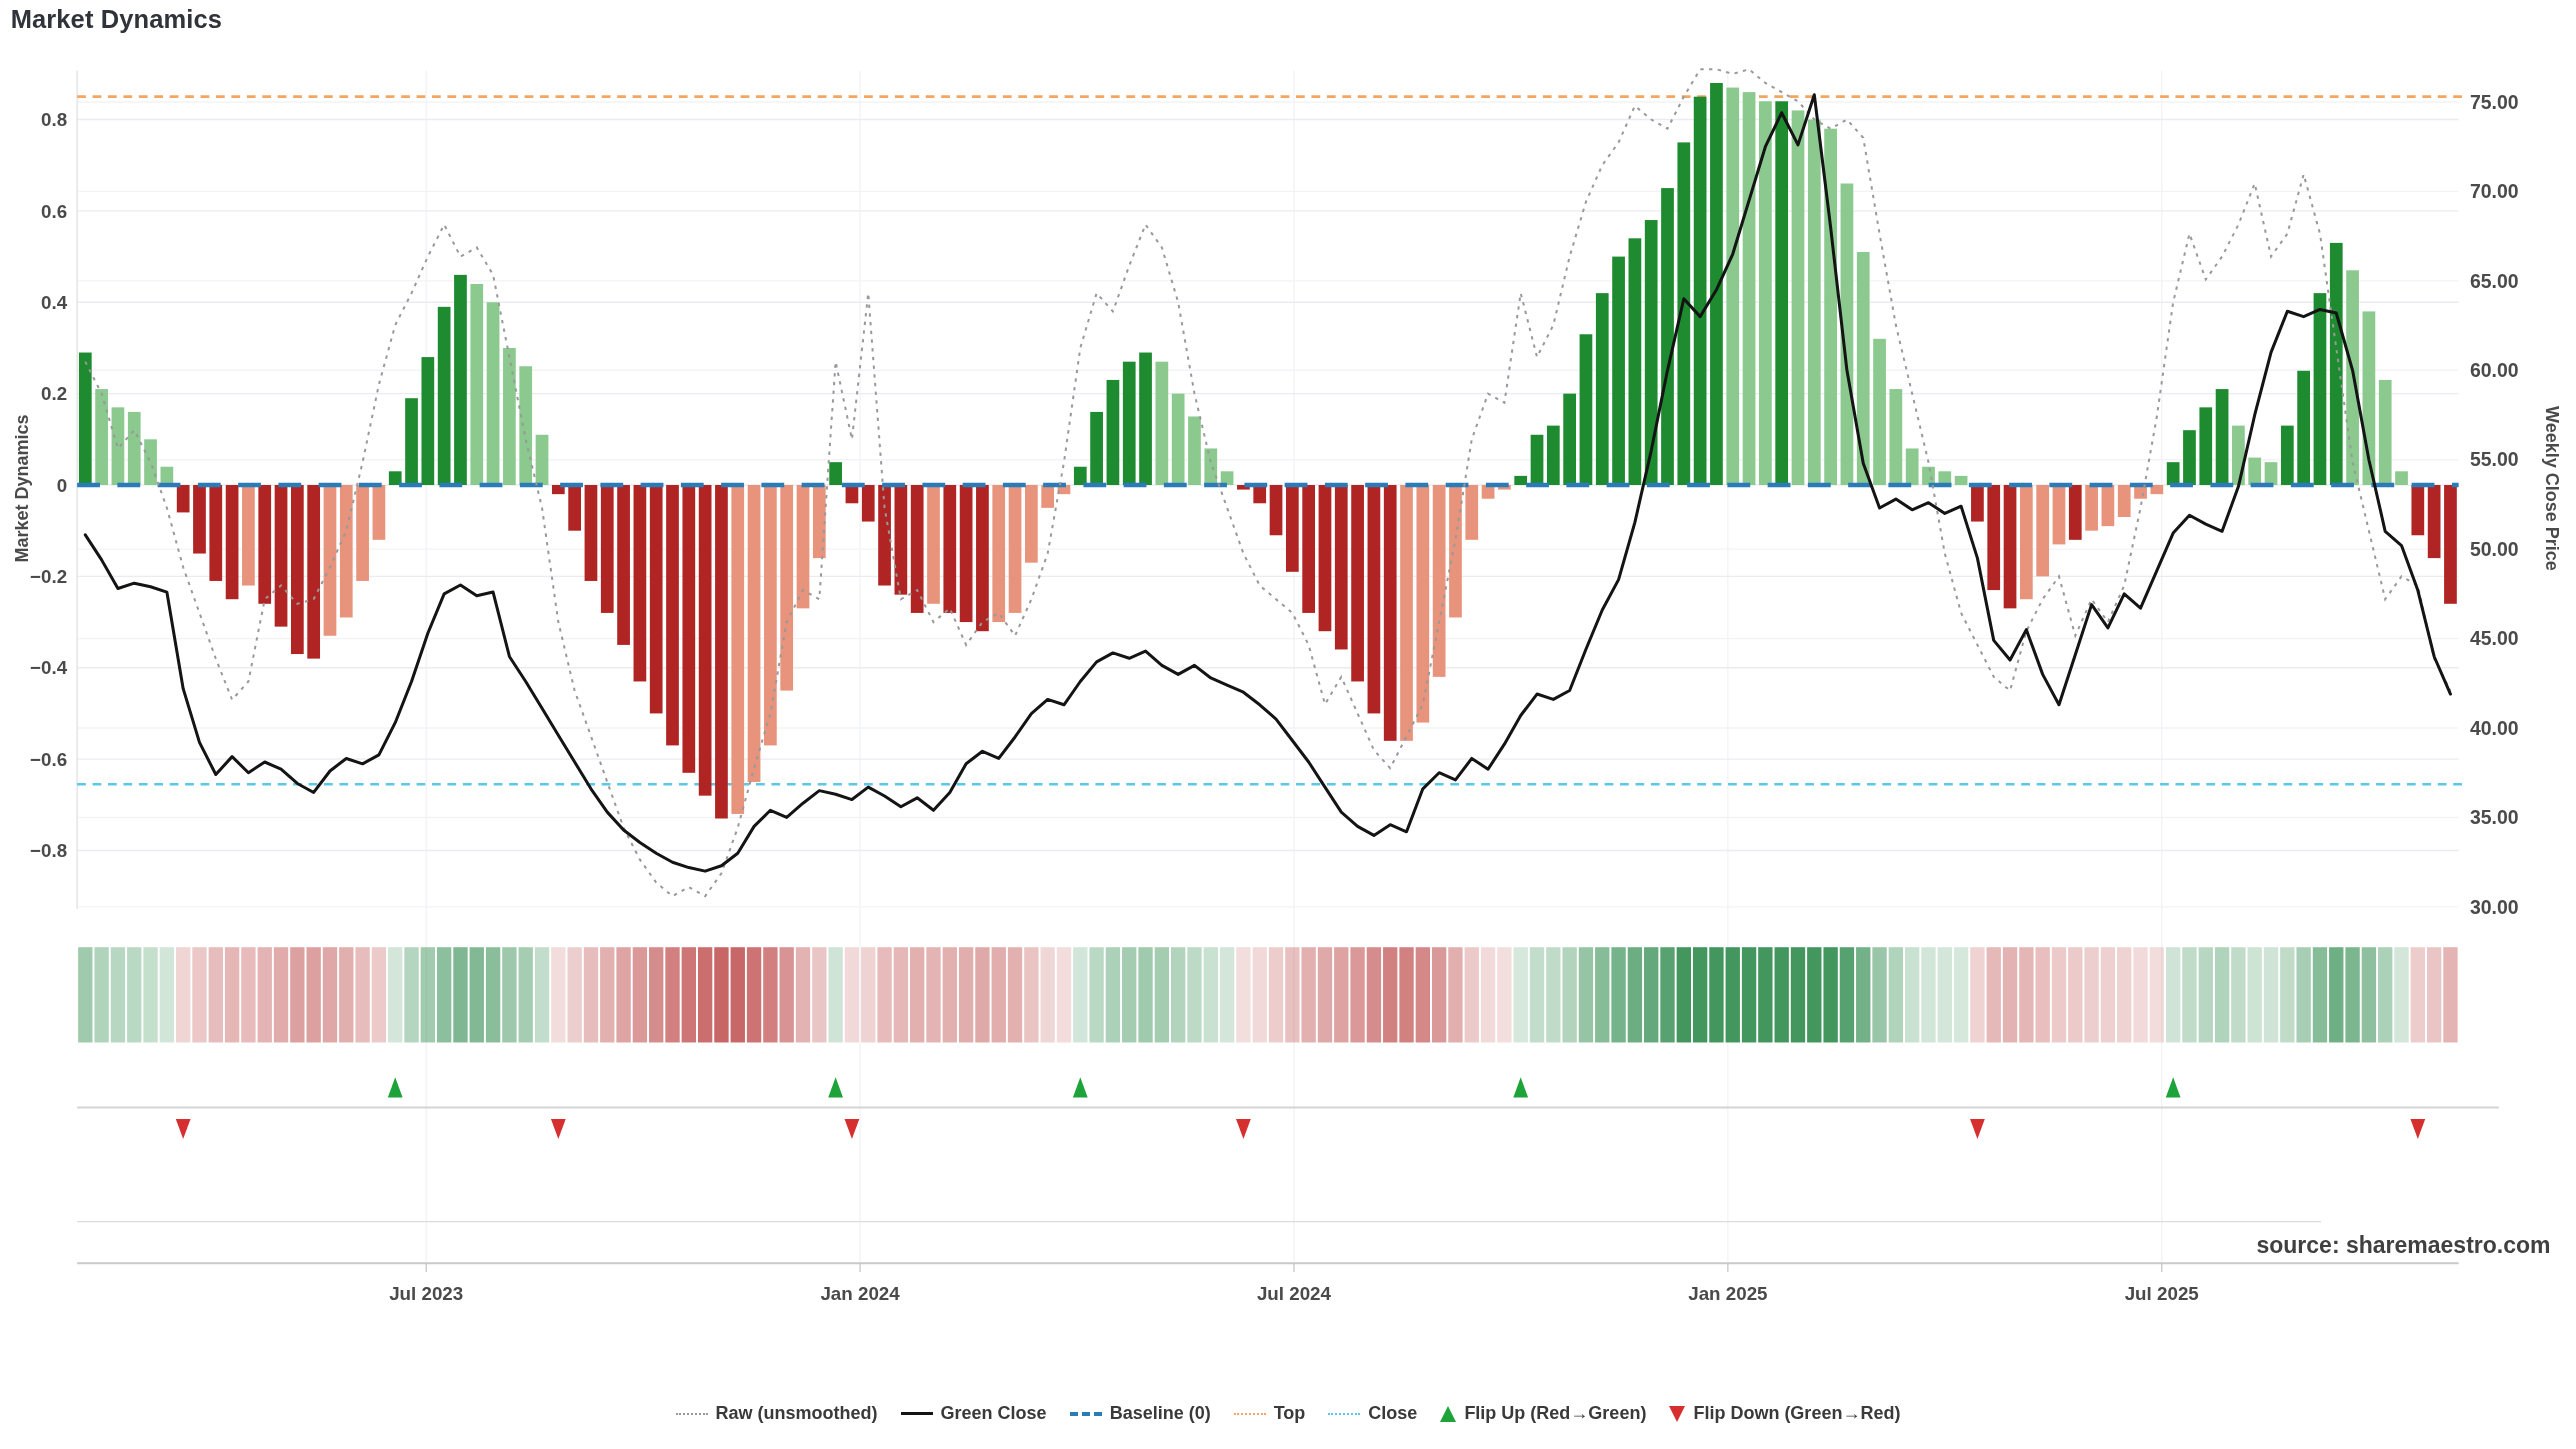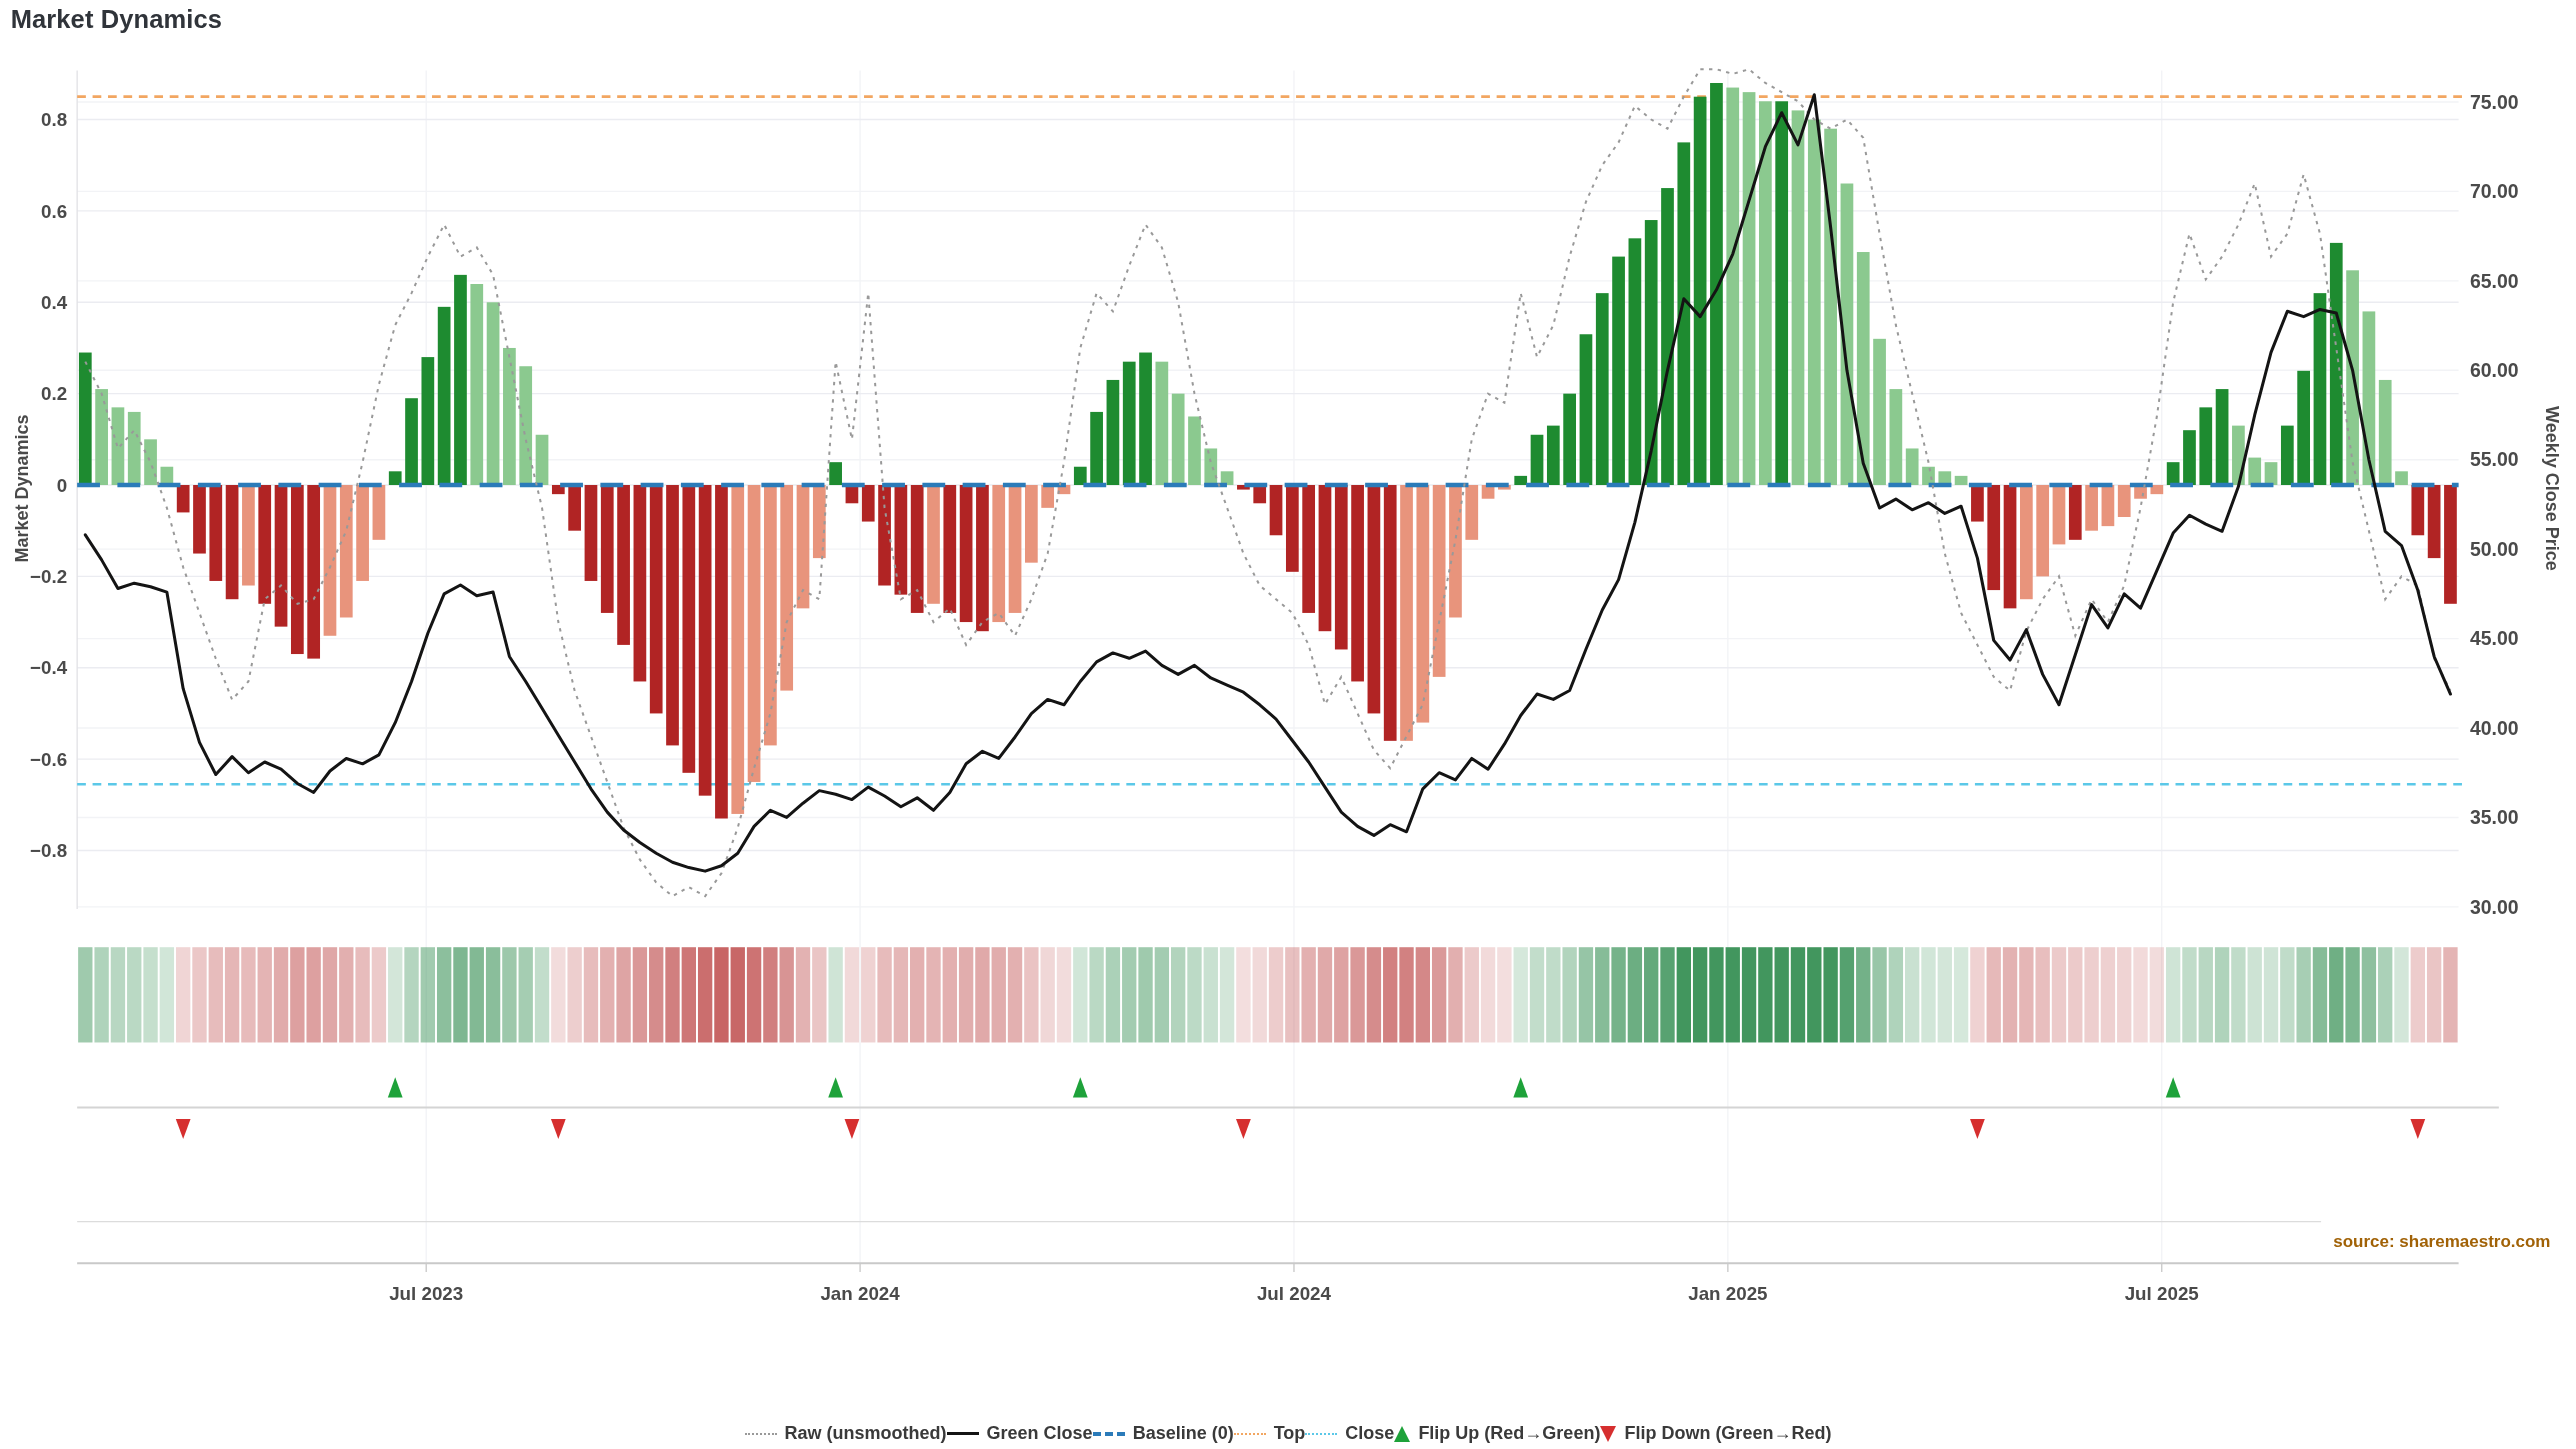--- a/index.html
+++ b/index.html
@@ -1,23 +1,23 @@
 <!DOCTYPE html>
 <html style="font-size:10.7px"><head>
 <meta charset="utf-8">
 <style>
   html,body{margin:0;padding:0;background:#ffffff;font-family:"Liberation Sans",sans-serif;}
   #stage{position:relative;width:2576px;height:1449px;background:#fff;overflow:hidden;font-weight:bold;}
   #page-title{position:absolute;left:10.7px;top:5.4px;font-size:25.5px;color:#30343a;letter-spacing:0.1px;}
   .axis-title{position:absolute;width:282px;text-align:center;font-size:18px;color:#4a4a4a;}
   #yaxis-left-title{left:-119px;top:478px;transform:rotate(-90deg);}
   #yaxis-right-title{left:2410px;top:478px;transform:rotate(90deg);}
-  #source-note{position:absolute;right:25.5px;top:1232px;font-size:17px;color:#a16207;}
+  #source-note{position:absolute;right:25.5px;top:1232px;font-size:23px;color:#404040;}
   #chart-svg{position:absolute;left:0;top:0;}
-  #legend{position:absolute;left:0;top:1403px;width:2576px;display:flex;justify-content:center;align-items:center;margin-top:20px;}
+  #legend{position:absolute;left:0;top:1403px;width:2576px;display:flex;justify-content:center;align-items:center;gap:23px;}
   .legend-item{display:flex;align-items:center;gap:8px;font-size:18px;color:#3a3a3a;white-space:nowrap;}
   .sw{display:inline-block;width:32px;height:0;border-top-style:solid;}
   .sw-raw{border-top-width:2px;border-top-color:#999;border-top-style:dotted;}
   .sw-close{border-top-width:3.4px;border-top-color:#141414;}
   .sw-baseline{border-top-width:4px;border-top-color:#2b7bb9;border-top-style:dashed;}
   .sw-top{border-top-width:2.7px;border-top-color:#f2a661;border-top-style:dotted;}
   .sw-bottom{border-top-width:2.7px;border-top-color:#5bc8e8;border-top-style:dotted;}
   .tri-up{width:0;height:0;border-left:8.7px solid transparent;border-right:8.7px solid transparent;border-bottom:16px solid #1ea23a;}
   .tri-down{width:0;height:0;border-left:8.7px solid transparent;border-right:8.7px solid transparent;border-top:16px solid #d62f2f;}
 </style>

